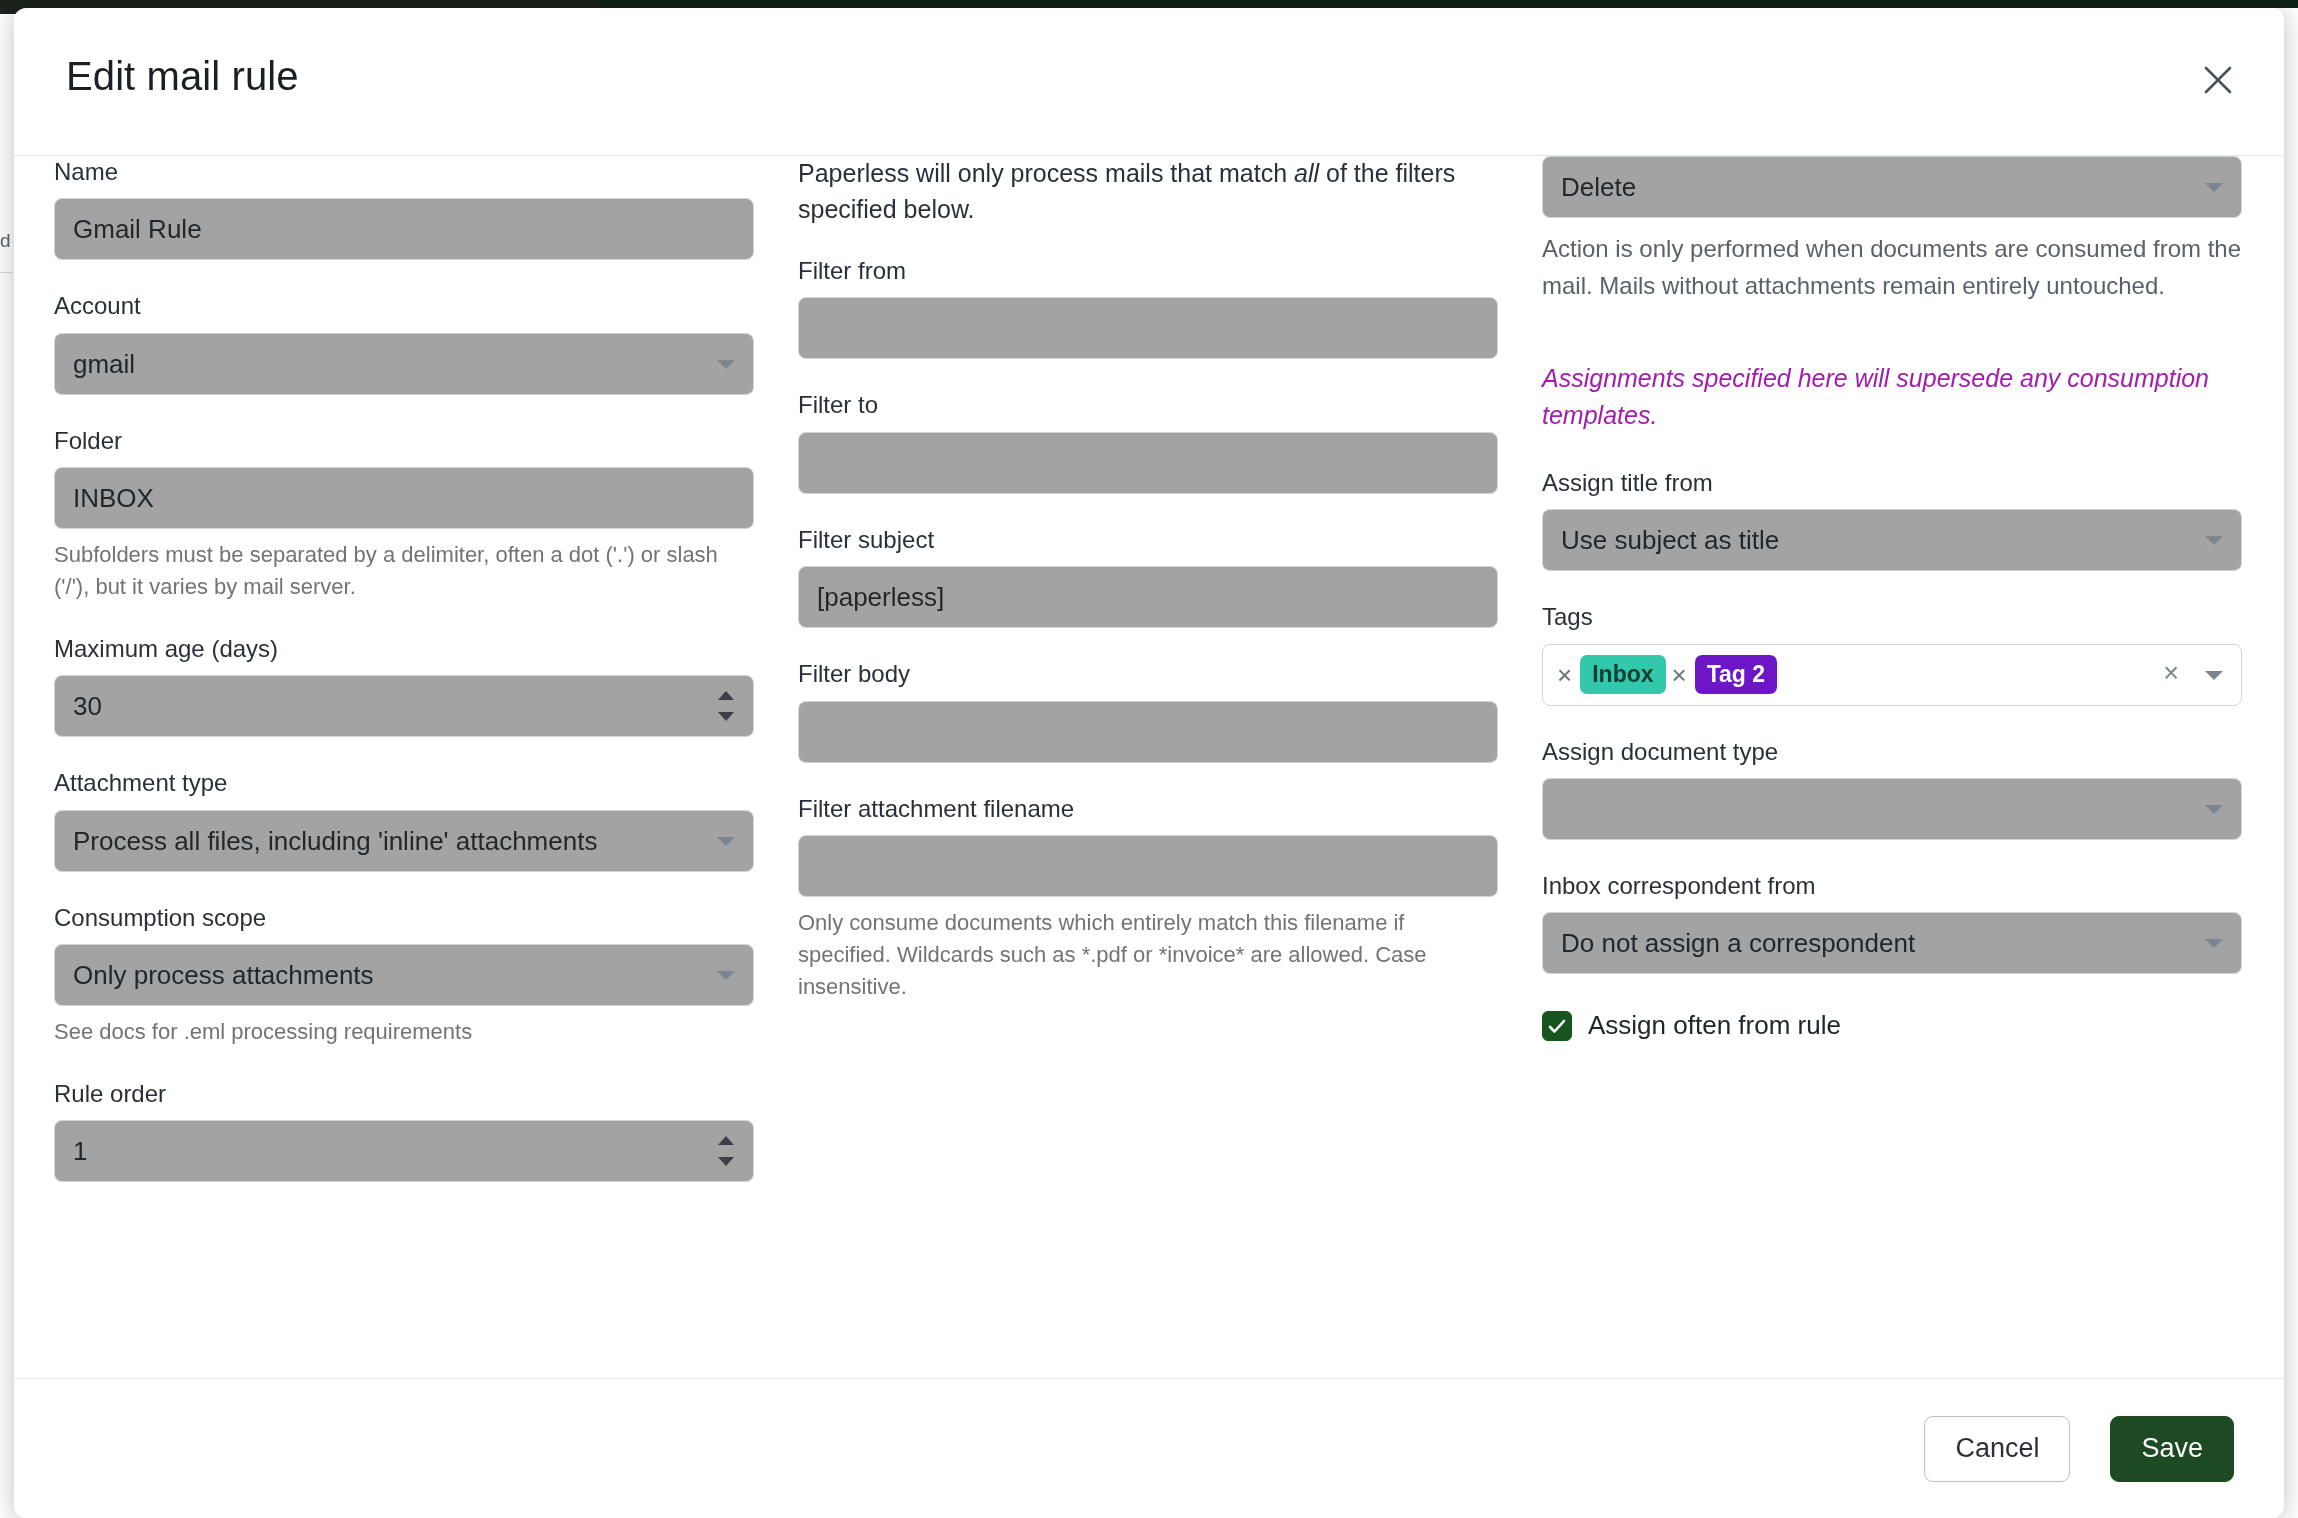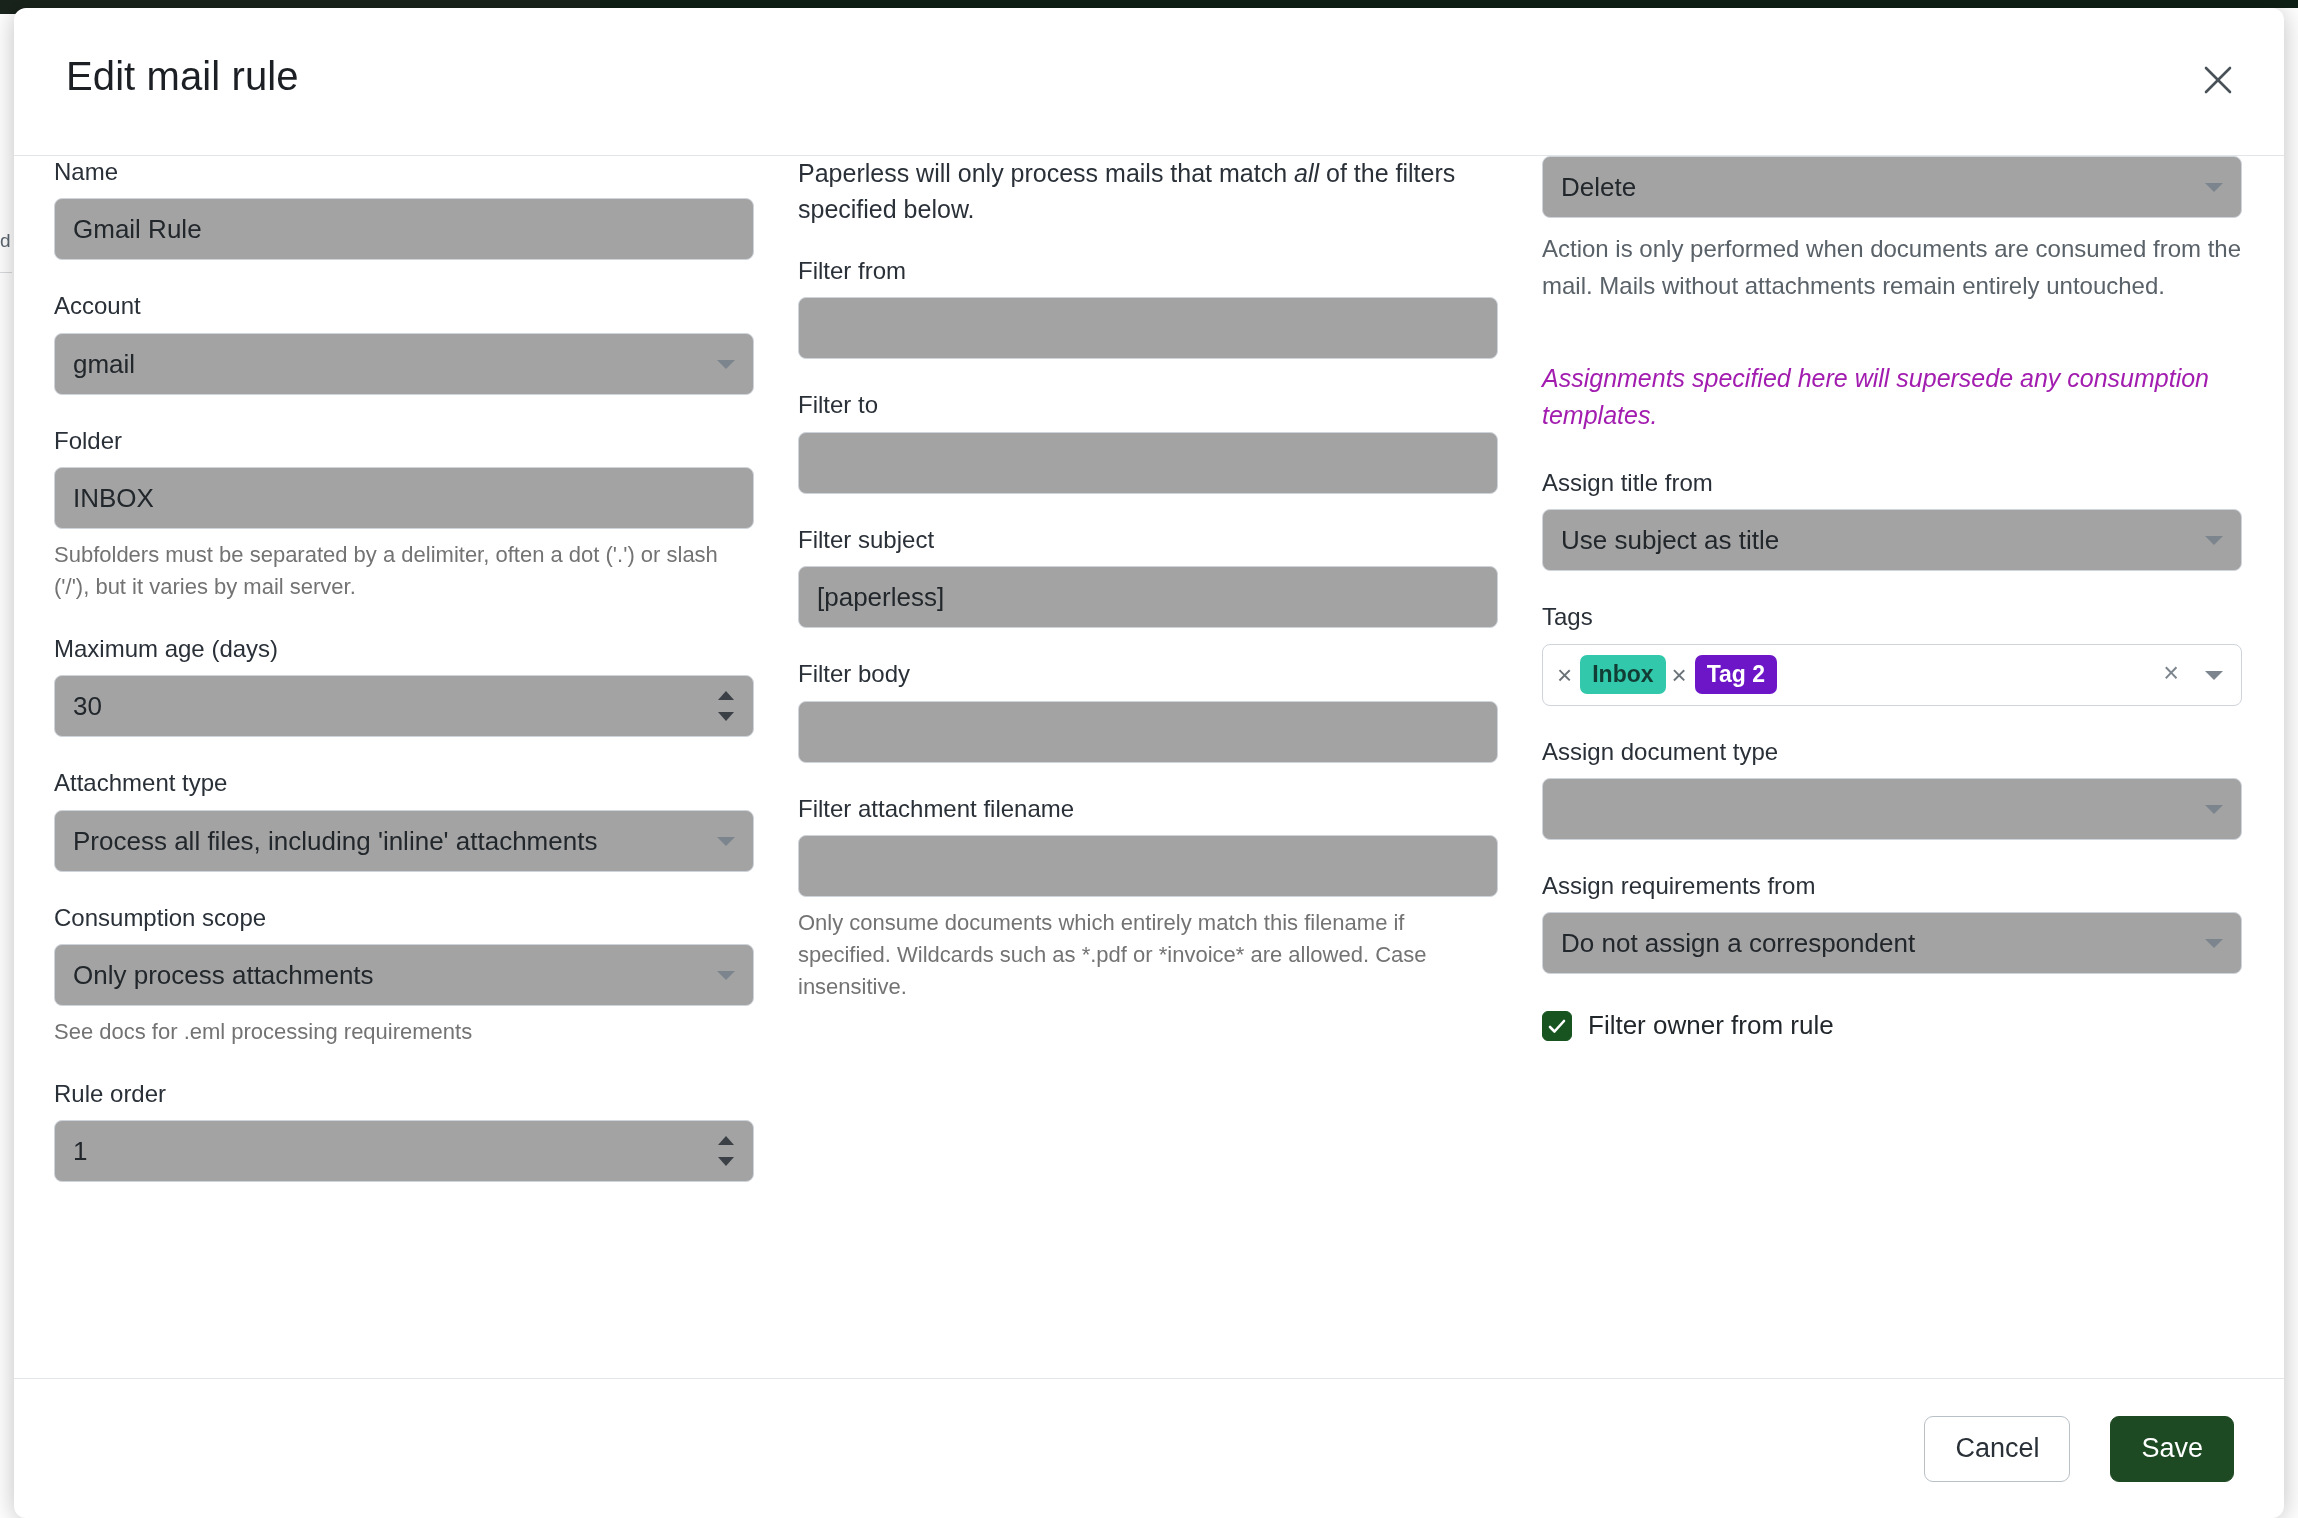--- a/index.html
+++ b/index.html
@@ -473,34 +473,34 @@
         <span class="label">Assign document type</span>
         <div class="ctrl empty">
           <span class="ctrl-text"></span>
           <span class="caret"></span>
         </div>
       </div>
 
       <div class="gap-md"></div>
 
       <div class="field">
-        <span class="label">Assign requirements from</span>
+        <span class="label">Inbox correspondent from</span>
         <div class="ctrl">
           <span class="ctrl-text">Do not assign a correspondent</span>
           <span class="caret"></span>
         </div>
       </div>
 
       <div class="checkrow">
         <span class="checkbox">
           <svg width="20" height="20" viewBox="0 0 20 20" aria-hidden="true">
             <polyline points="3,11 7.5,15.5 17,5" fill="none" stroke="#ffffff" stroke-width="2.6" stroke-linecap="round" stroke-linejoin="round"></polyline>
           </svg>
         </span>
-        <span class="label">Filter owner from rule</span>
+        <span class="label">Assign often from rule</span>
       </div>
 
     </div>
   </div>
 
   <div class="modal-footer">
     <div class="btn btn-cancel">Cancel</div>
     <div class="btn btn-save">Save</div>
   </div>
 

